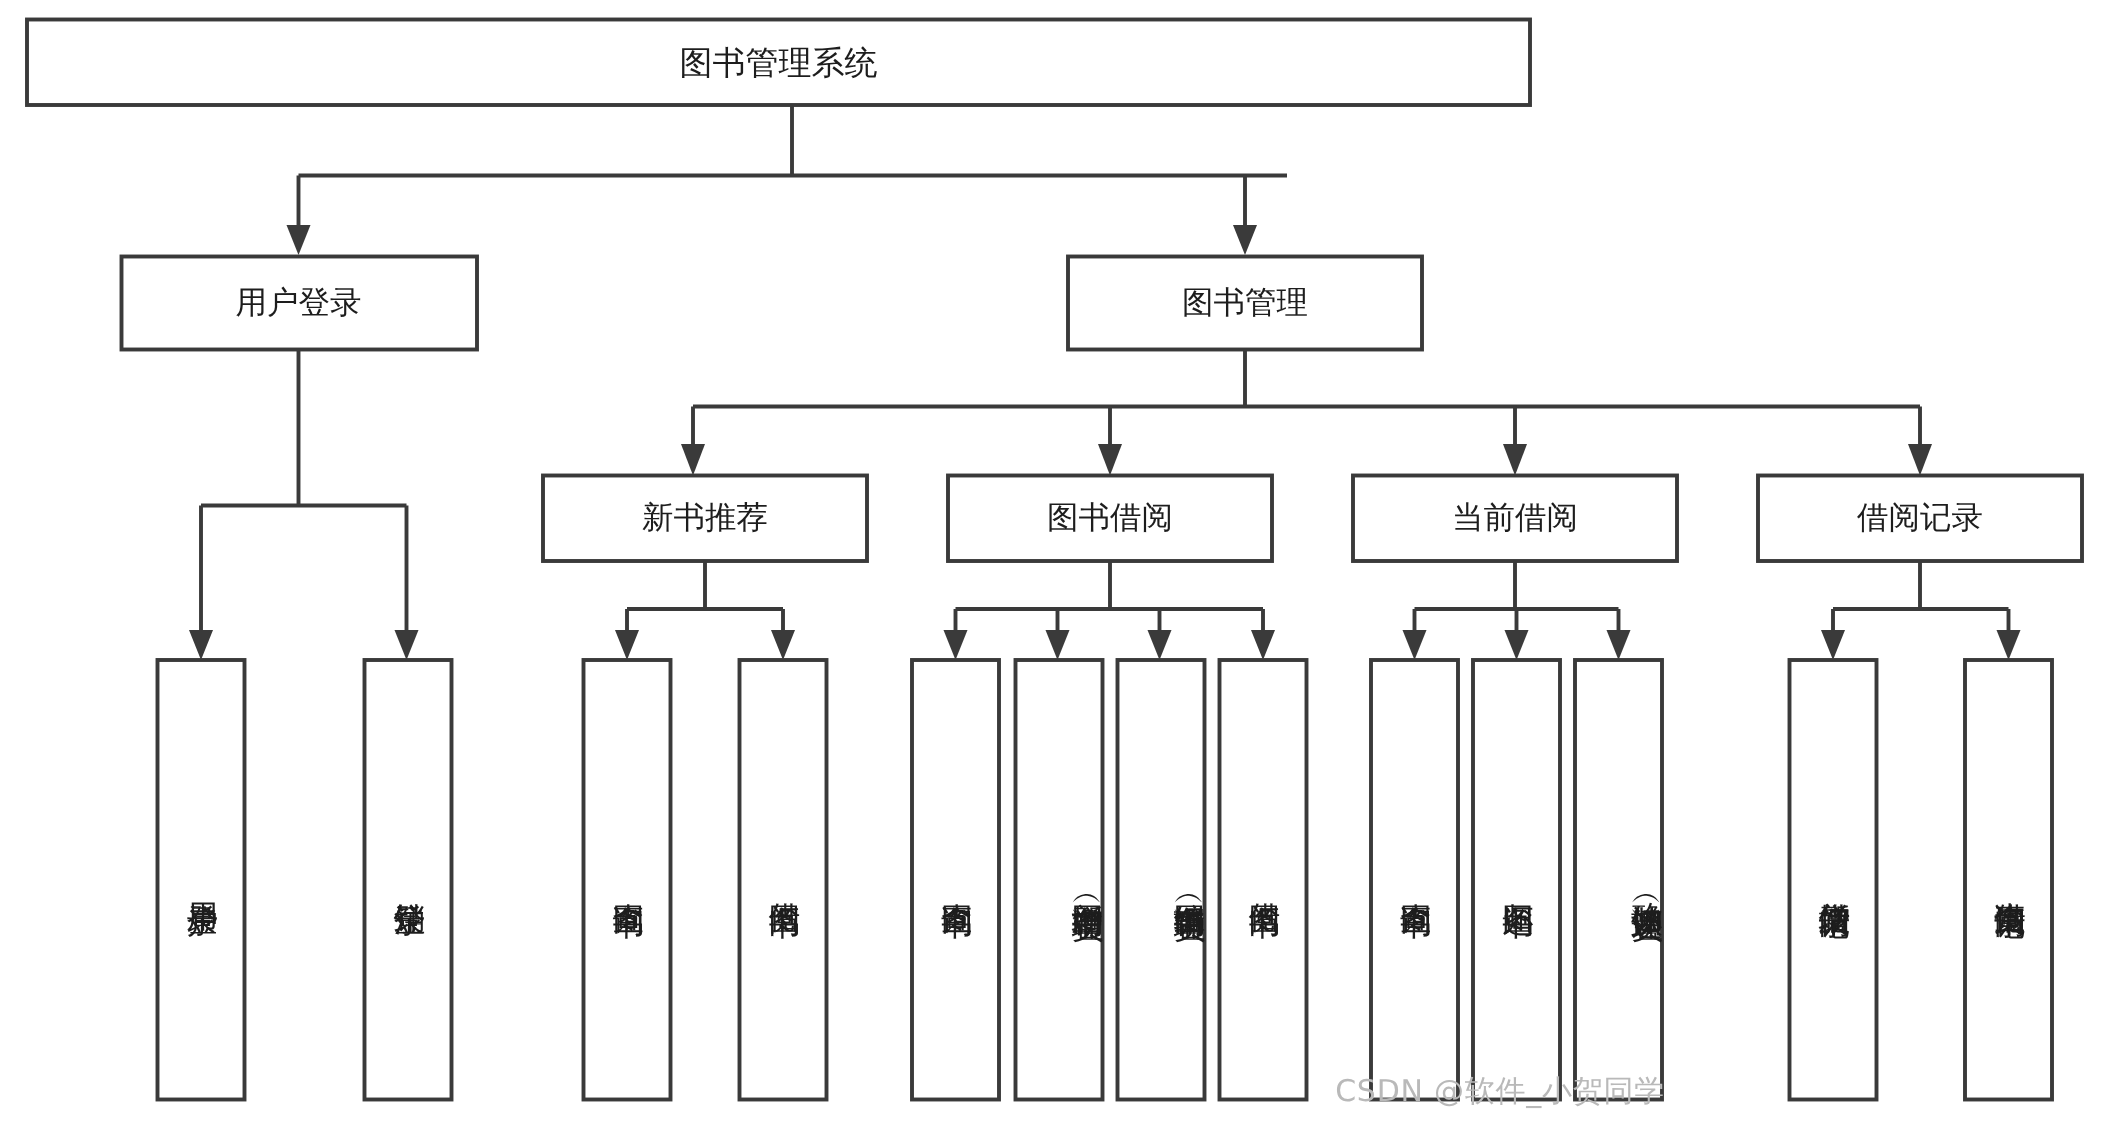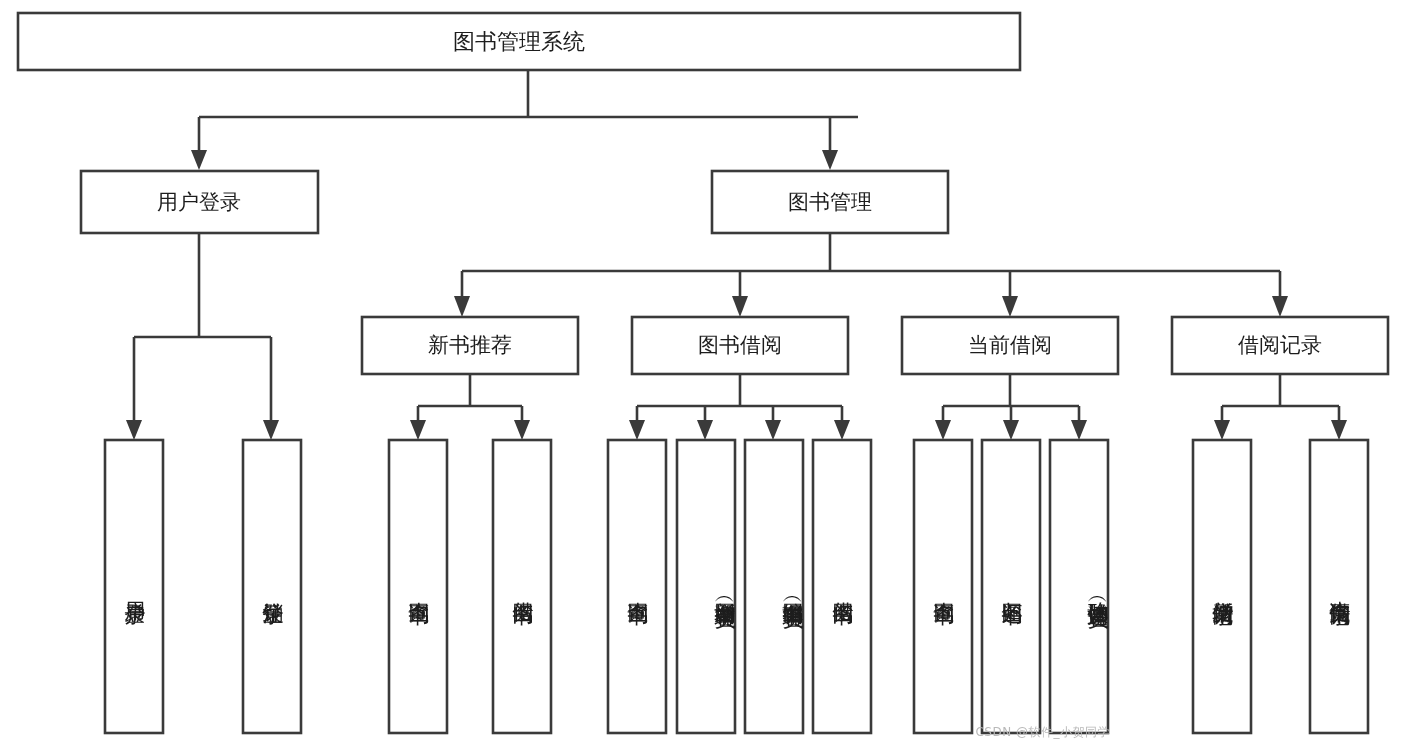--- a/index.html
+++ b/index.html
@@ -63,21 +63,21 @@
     letter-spacing: 1px;
     text-align: center;
     white-space: nowrap;
     pointer-events: none;
   }
   .watermark {
     position: absolute;
     right: 8px;
     bottom: 6px;
     font-family: "DejaVu Sans", "Liberation Sans", sans-serif;
-    font-size: 12px;
+    font-size: 20px;
     color: #b9b9b9;
     letter-spacing: 0.5px;
     white-space: nowrap;
   }
 </style>
 </head>
 <body>
 
 <div id="diagram-root">
 

